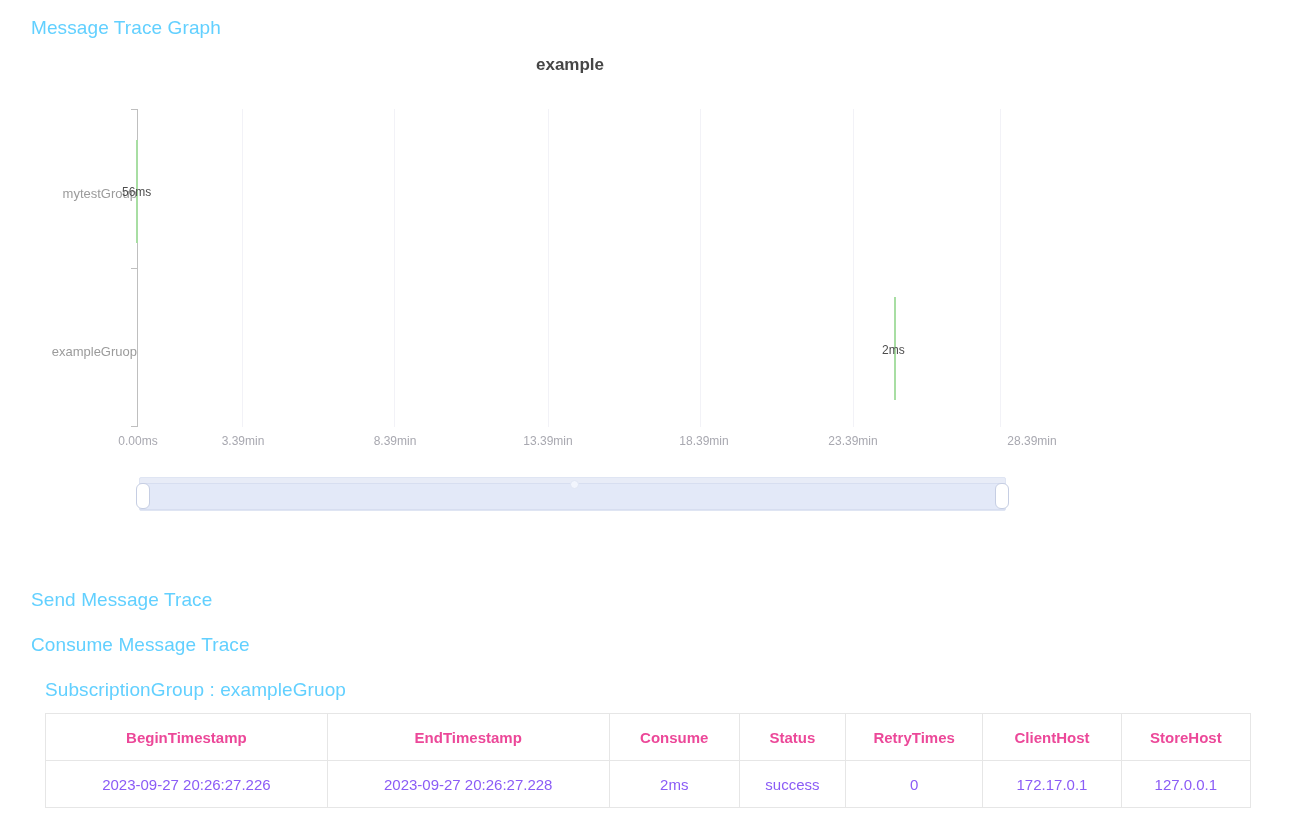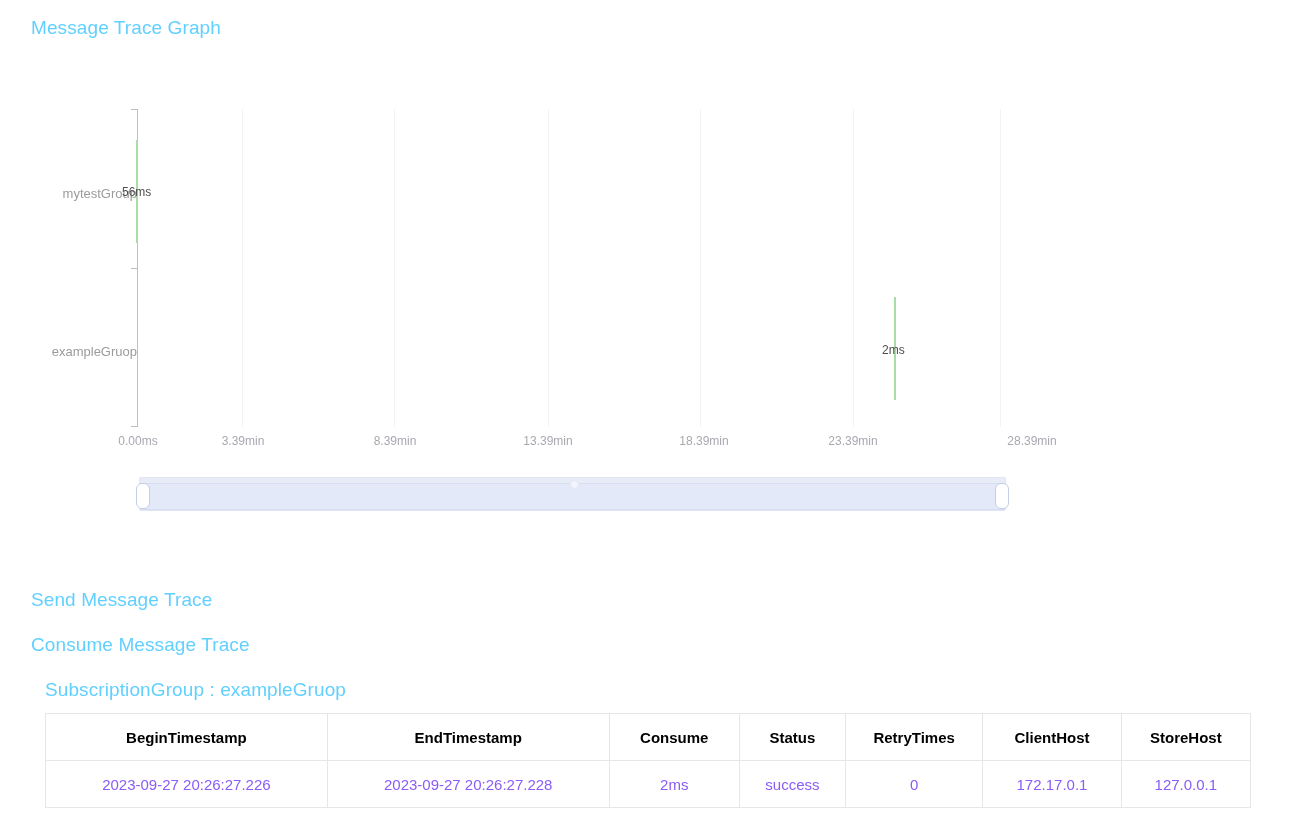--- a/index.html
+++ b/index.html
@@ -169,41 +169,42 @@
     border: 1px solid #e6e6e6;
     text-align: center;
     font-size: 15px;
     padding: 0;
     height: 46px;
     vertical-align: middle;
     white-space: nowrap;
   }
   #trace-table th {
     font-weight: bold;
-    color: #000000;
+    color: #ec4899;
   }
   #trace-table td {
     font-weight: 400;
     color: #8b5cf6;
   }
   .col-begin { width: 278px; }
   .col-end   { width: 278px; }
   .col-cost  { width: 128px; }
   .col-status{ width: 104px; }
   .col-retry { width: 135px; }
   .col-client{ width: 136px; }
   .col-store { width: 127px; }
 </style>
 </head>
 <body>
 
 <div class="link-heading" id="graph-title">Message Trace Graph</div>
 
 <div id="trace-chart">
 
+  <div id="chart-title">example</div>
 
   <div class="grid-line" style="left:242px;"></div>
   <div class="grid-line" style="left:394px;"></div>
   <div class="grid-line" style="left:548px;"></div>
   <div class="grid-line" style="left:700px;"></div>
   <div class="grid-line" style="left:853px;"></div>
   <div class="grid-line" style="left:1000px;"></div>
 
   <div class="axis-line-v"></div>
   <div class="axis-tick" style="top:65px;"></div>

